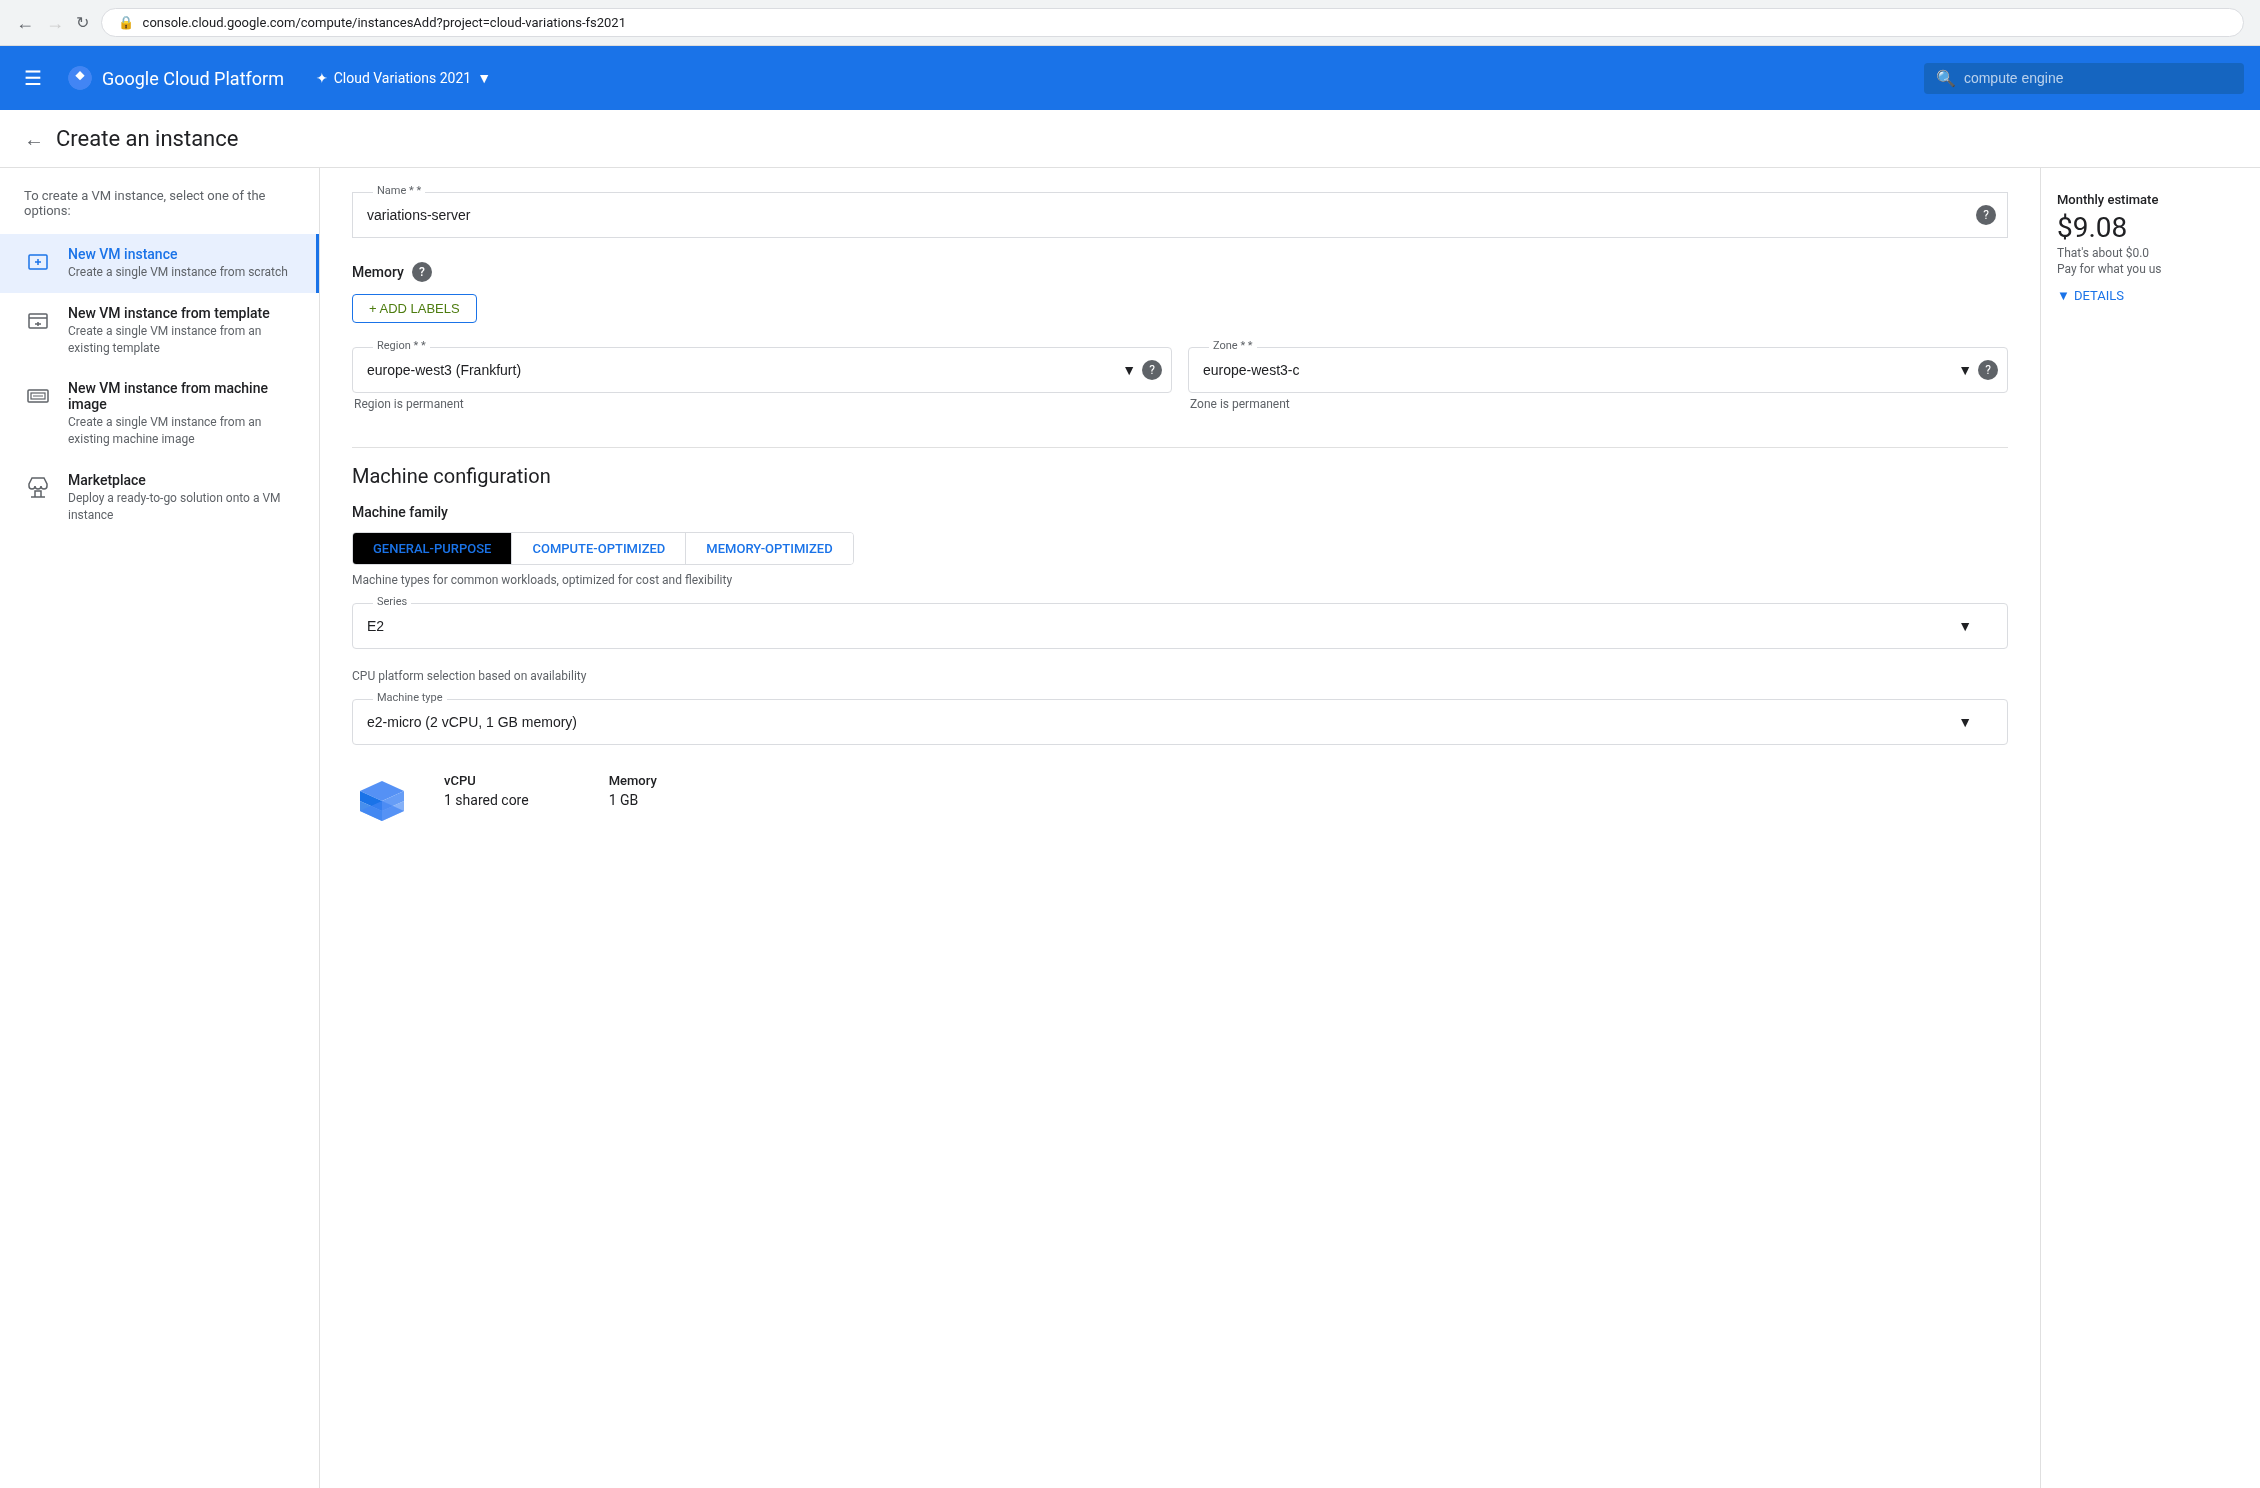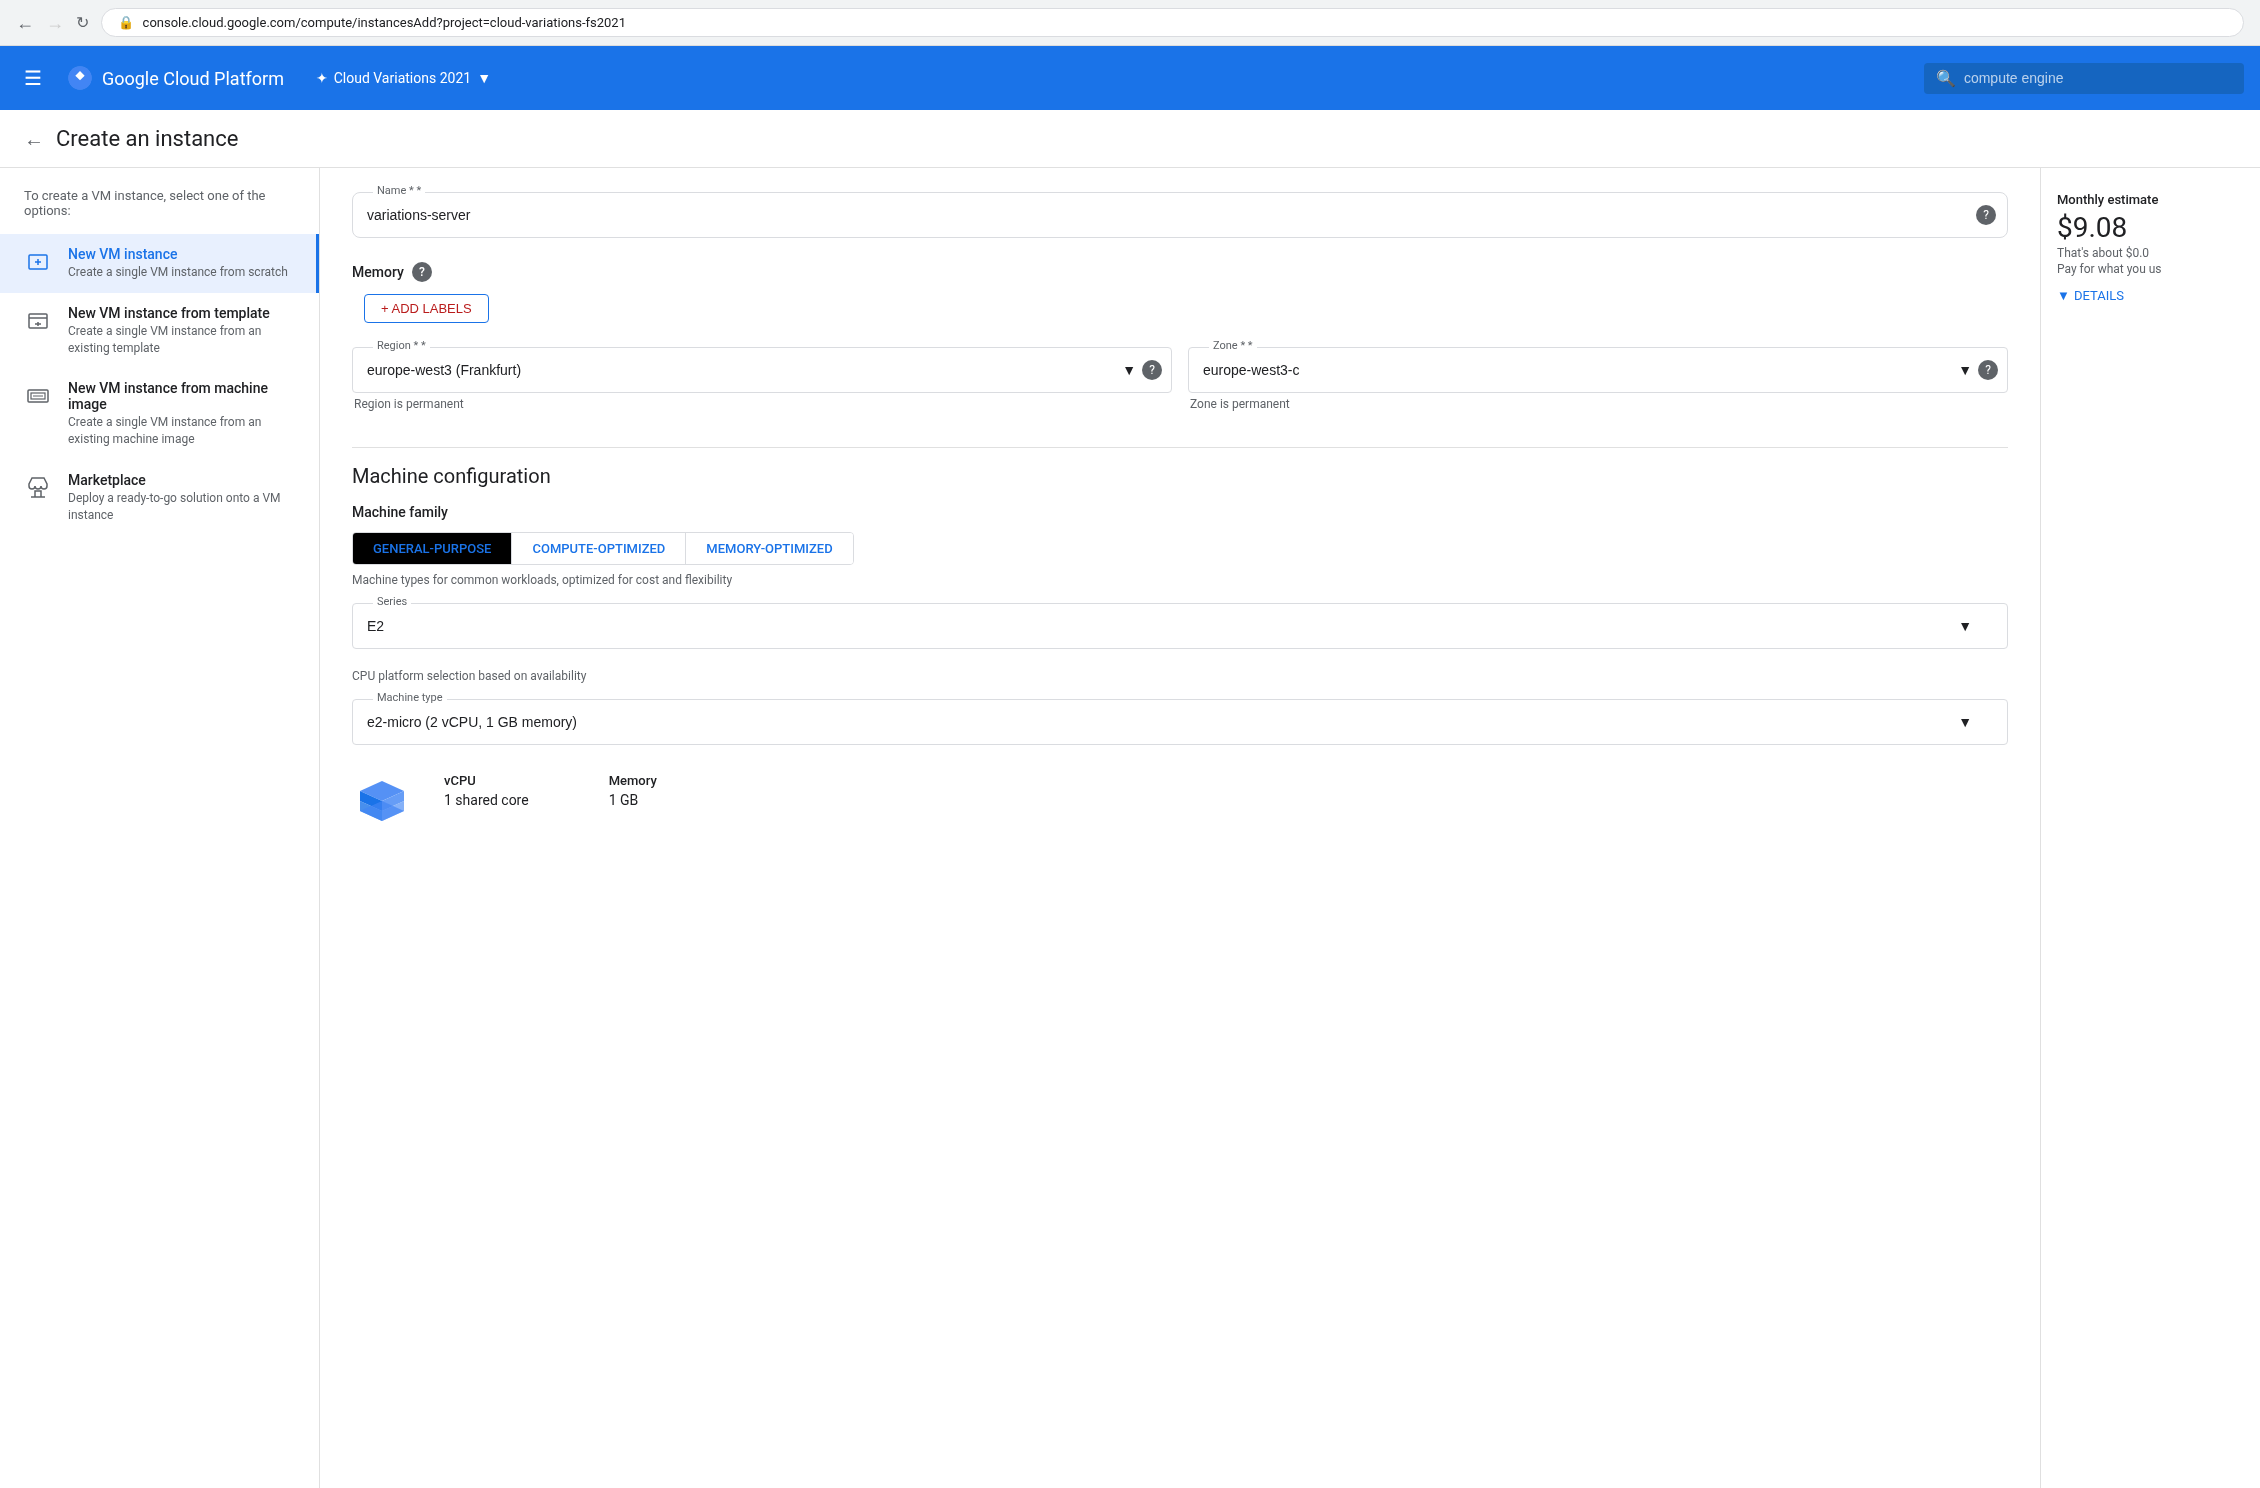--- a/index.html
+++ b/index.html
@@ -108,21 +108,21 @@
       background: #fff;
       padding: 0 4px;
       font-size: 11px;
       color: #5f6368;
       z-index: 1;
     }
     .field-required::after { content: ' *'; }
     .text-input {
       width: 100%;
       border: 1px solid #dadce0;
-      border-radius: 8px;
+      border-radius: 0;
       padding: 14px 40px 14px 14px;
       font-size: 14px;
       color: #202124;
       outline: none;
     }
     .help-icon {
       position: absolute;
       right: 12px;
       top: 50%;
       transform: translateY(-50%);
@@ -139,27 +139,26 @@
     }
 
     
     .labels-section { margin-bottom: 24px; }
     .labels-header { display: flex; align-items: center; gap: 8px; font-size: 14px; font-weight: 500; margin-bottom: 12px; }
     .add-labels-btn {
       display: inline-flex;
       align-items: center;
       gap: 6px;
       border: 1px solid #1a73e8;
-      color: #b91c1c;
+      color: #4d7c0f;
       border-radius: 4px;
       padding: 6px 16px;
       font-size: 13px;
       cursor: pointer;
       background: #fff;
-      margin-left: 12px;
     }
 
     
     .region-zone-row { display: flex; gap: 16px; margin-bottom: 8px; }
     .region-zone-row .field-group { flex: 1; }
     .select-field {
       width: 100%;
       border: 1px solid #dadce0;
       border-radius: 4px;
       padding: 14px 40px 14px 14px;

